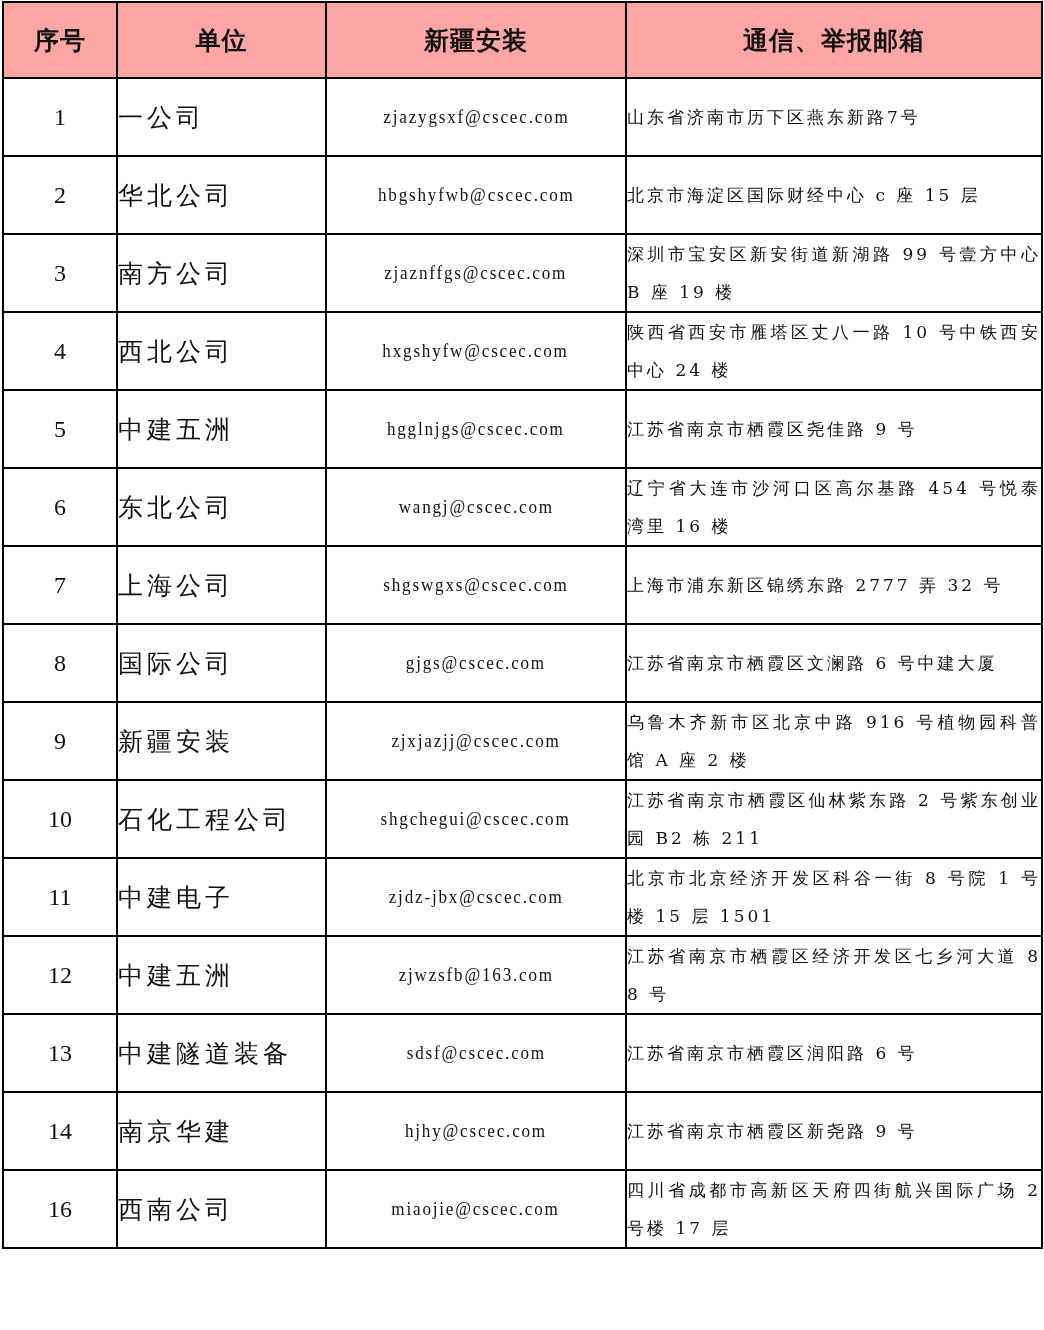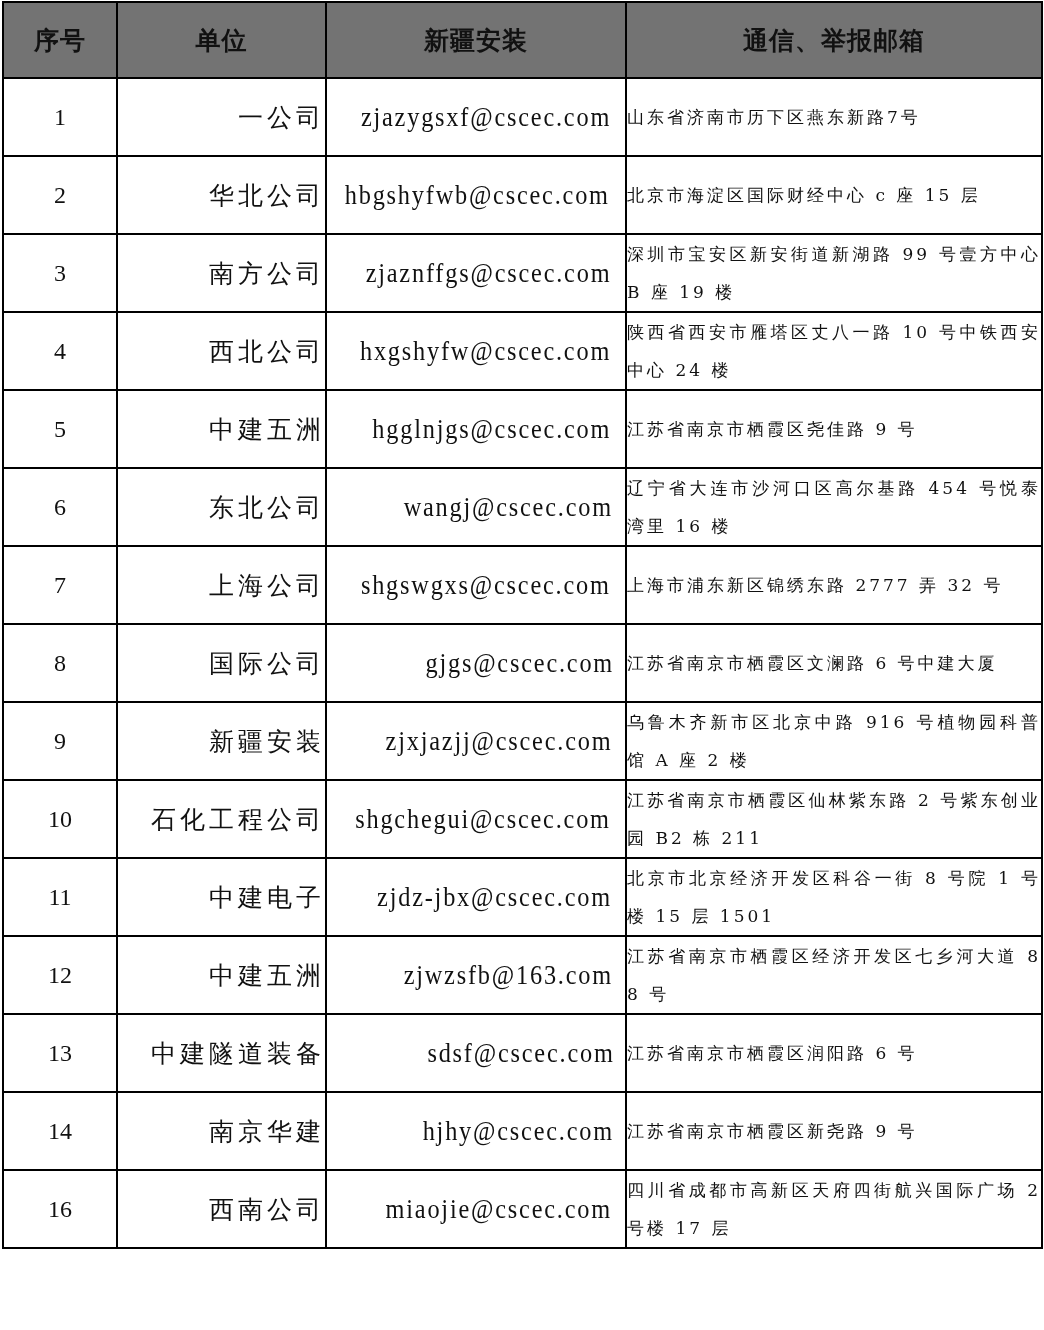--- a/index.html
+++ b/index.html
@@ -11,32 +11,32 @@
     width: 1039px;
     font-family: "DejaVu Serif", "Liberation Serif", serif;
     color: #111;
   }
   table.contact-table th, table.contact-table td {
     border: 2px solid #000;
     padding: 0;
     vertical-align: middle;
   }
   table.contact-table th {
-    background: #737373;
+    background: #fca5a5;
     height: 74px;
     font-size: 25px;
     font-weight: bold;
     text-align: center;
     letter-spacing: 1px;
   }
   table.contact-table td { height: 76px; }
   td.col-no { text-align: center; font-size: 24px; font-family: "Liberation Serif", serif; }
-  td.col-unit { text-align: right; font-size: 25px; letter-spacing: 4px; border-radius: 8px; }
+  td.col-unit { text-align: left; font-size: 25px; letter-spacing: 4px; border-radius: 8px; }
   td.col-email {
-    text-align: right; font-size: 27px;
+    text-align: center; font-size: 19px;
     font-family: "Liberation Serif", serif;
     letter-spacing: 2px;
     transform-origin: center;
   }
   td.col-addr {
     text-align: justify;
     text-align-last: left;
     font-size: 17px;
     line-height: 38px;
     padding: 0 12px 0 13px;

